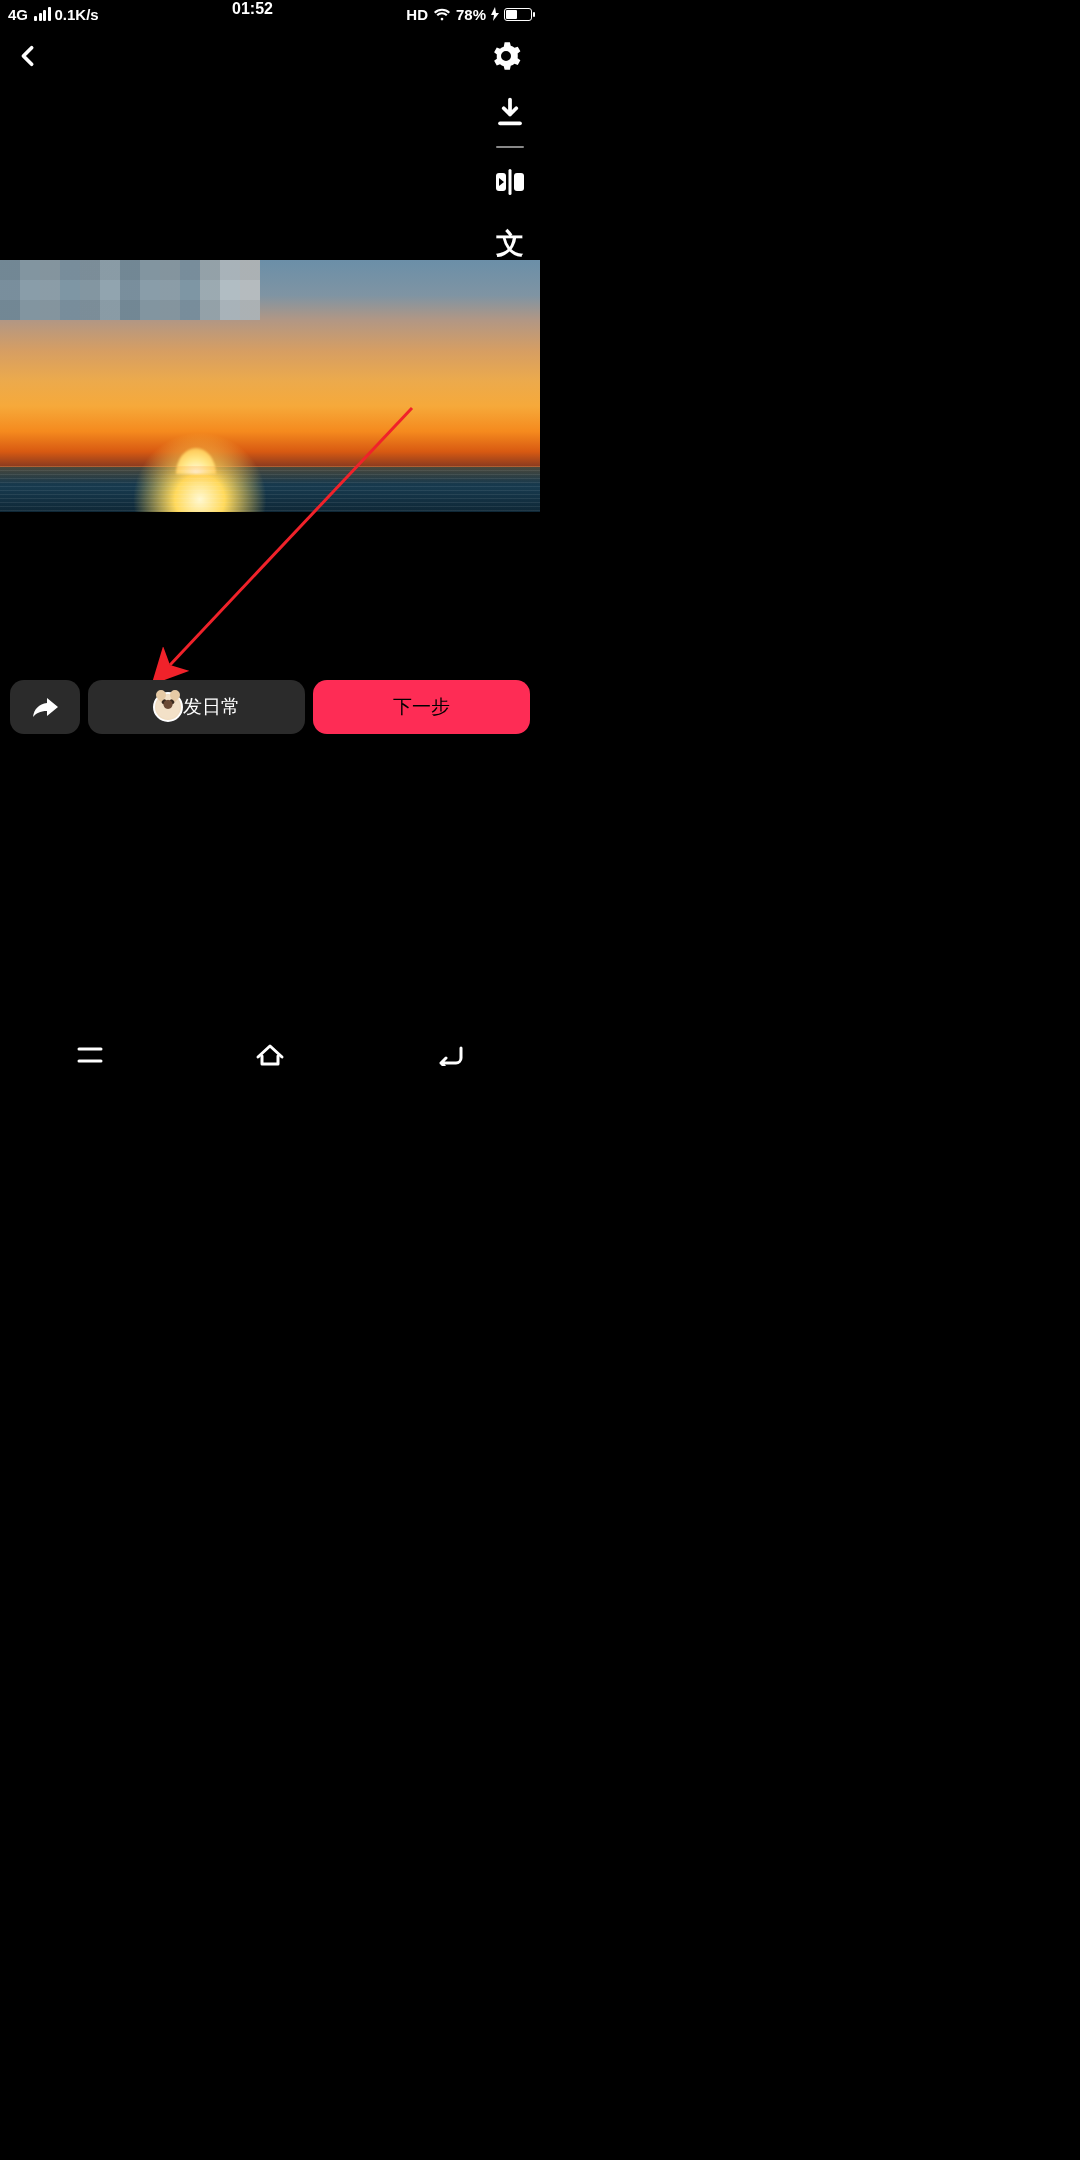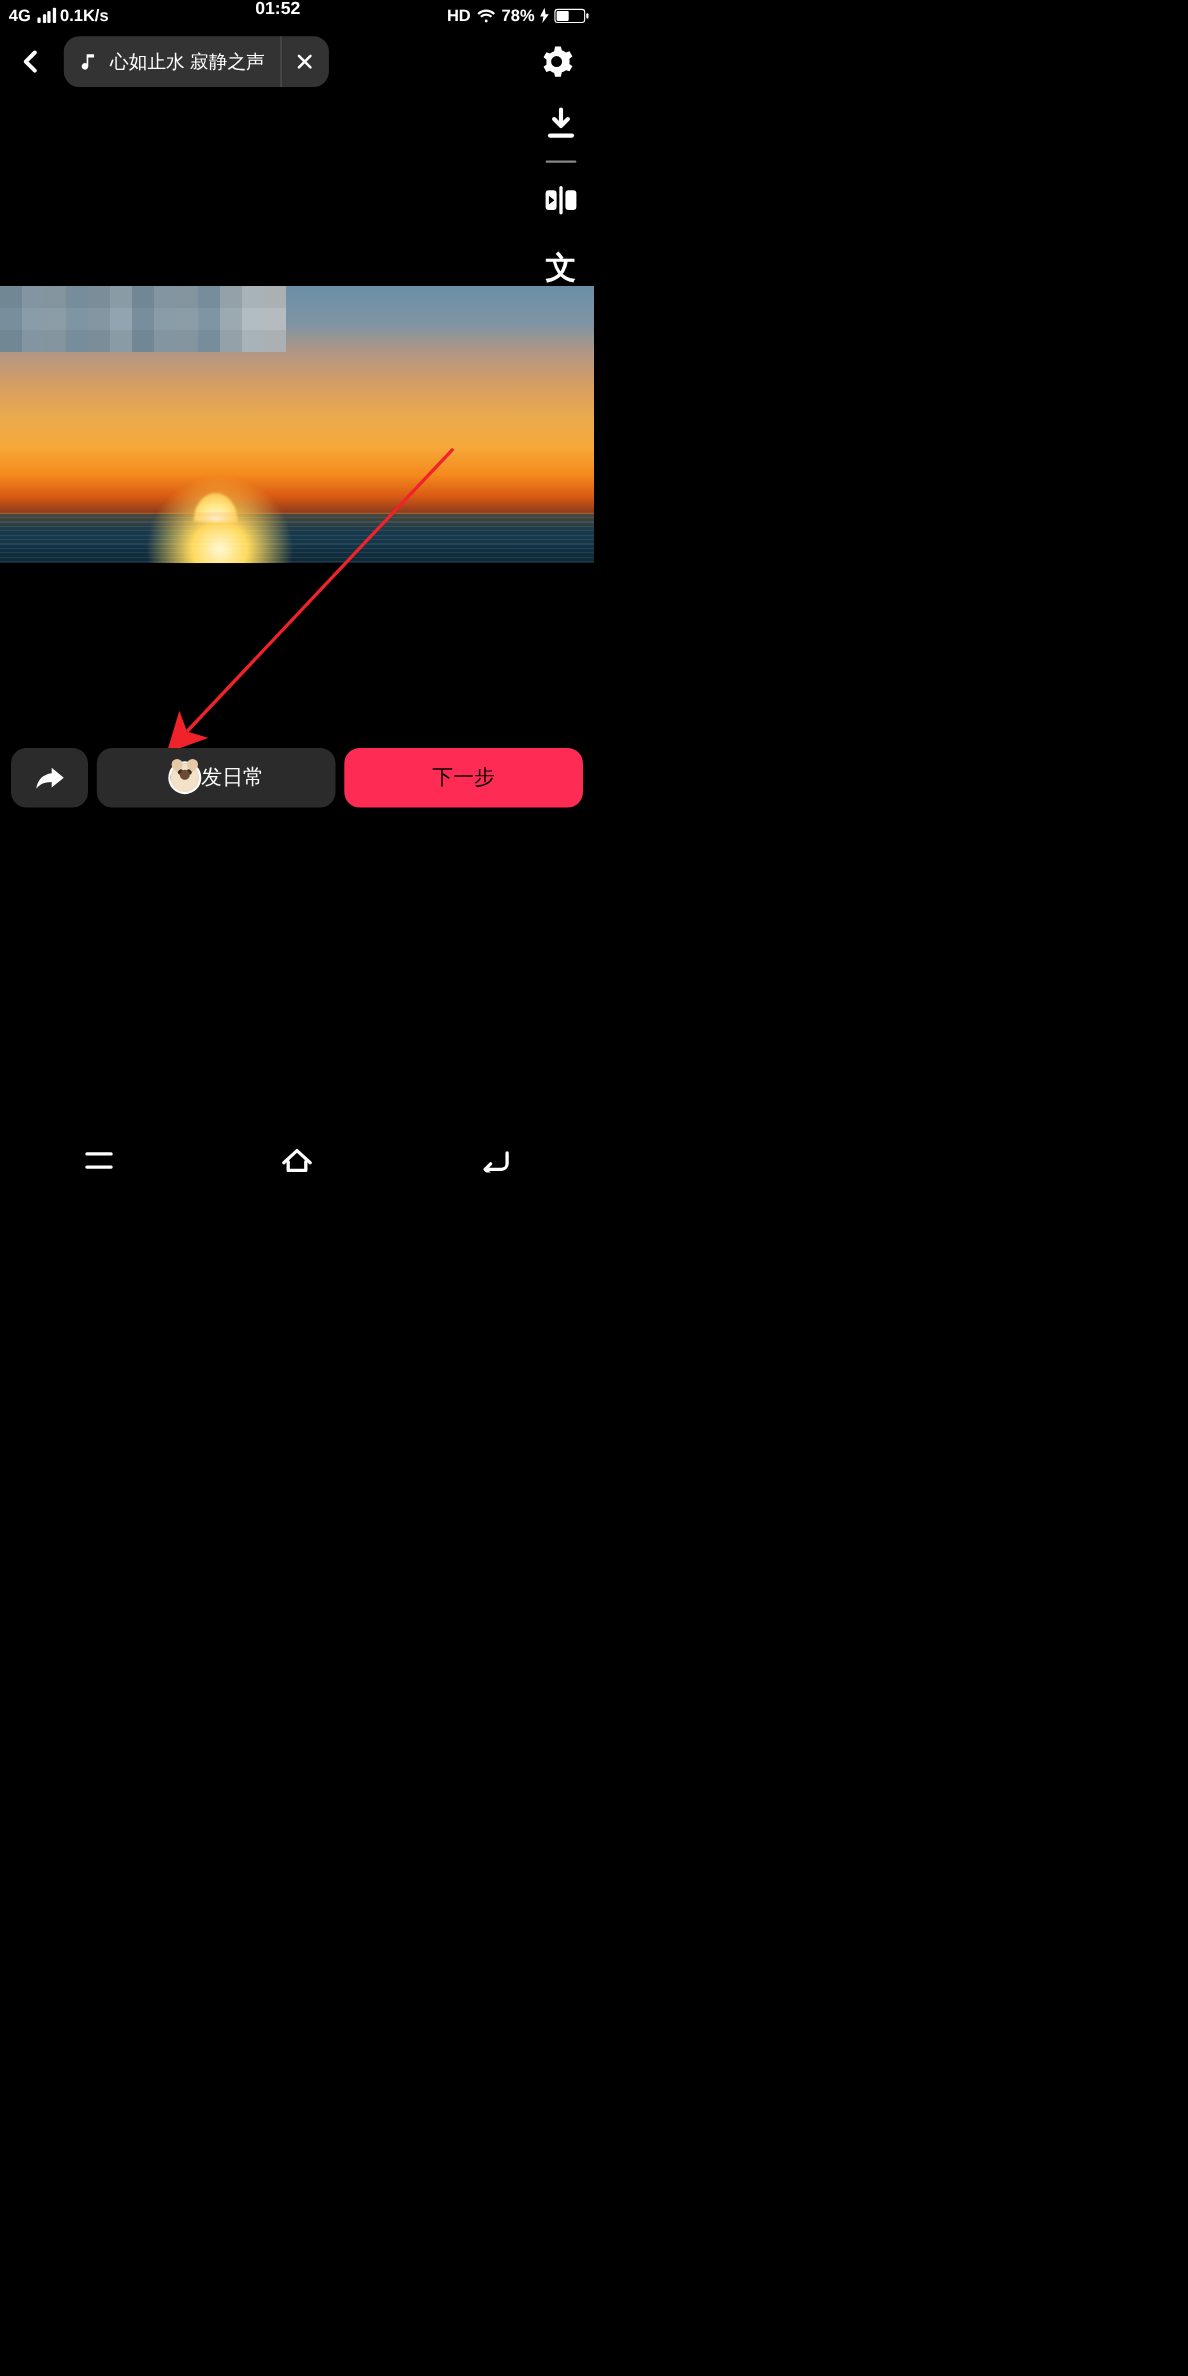--- a/index.html
+++ b/index.html
@@ -217,33 +217,20 @@
   </div>
 </div>
 
 <div class="top-bar">
   <div class="back-btn">
     <svg width="22" height="22" viewBox="0 0 24 24">
         <path d="M16 3 7 12l9 9" fill="none" stroke="#fff" stroke-width="4" stroke-linecap="round" stroke-linejoin="round"></path>
       </svg>
   </div>
 
-  <div class="music-chip">
-    <div class="music-main">
-      <svg width="18" height="18" viewBox="0 0 24 24">
-          <path d="M9 3v11.3A4 4 0 1 0 11 18V7h7V3H9z" fill="#fff"></path>
-        </svg>
-      <span class="music-label">心如止水 寂静之声</span>
-    </div>
-    <div class="music-close">
-      <svg width="18" height="18" viewBox="0 0 24 24">
-          <path d="M5 5l14 14M19 5 5 19" stroke="#fff" stroke-width="3" stroke-linecap="round"></path>
-        </svg>
-    </div>
-  </div>
 
   <div class="top-spacer"></div>
 
   <div class="gear-btn">
     <svg width="30" height="30" viewBox="0 0 24 24">
         <path fill="#fff" d="M12 8a4 4 0 1 0 0 8 4 4 0 0 0 0-8zm9.4 4c0 .6 0 1.1-.1 1.7l2.2 1.7-2.1 3.7-2.6-.9c-.9.7-1.9 1.3-3 1.6L15.1 23h-4.2l-.7-2.8c-1.1-.3-2.1-.9-3-1.6l-2.6.9-2.1-3.7 2.2-1.7c-.1-.6-.1-1.1-.1-1.7s0-1.1.1-1.7L2.5 8.9l2.1-3.7 2.6.9c.9-.7 1.9-1.3 3-1.6L10.9 1h4.2l.7 2.8c1.1.3 2.1.9 3 1.6l2.6-.9 2.1 3.7-2.2 1.7c.1.6.1 1.1.1 1.7z"></path>
       </svg>
   </div>
 </div>
 

